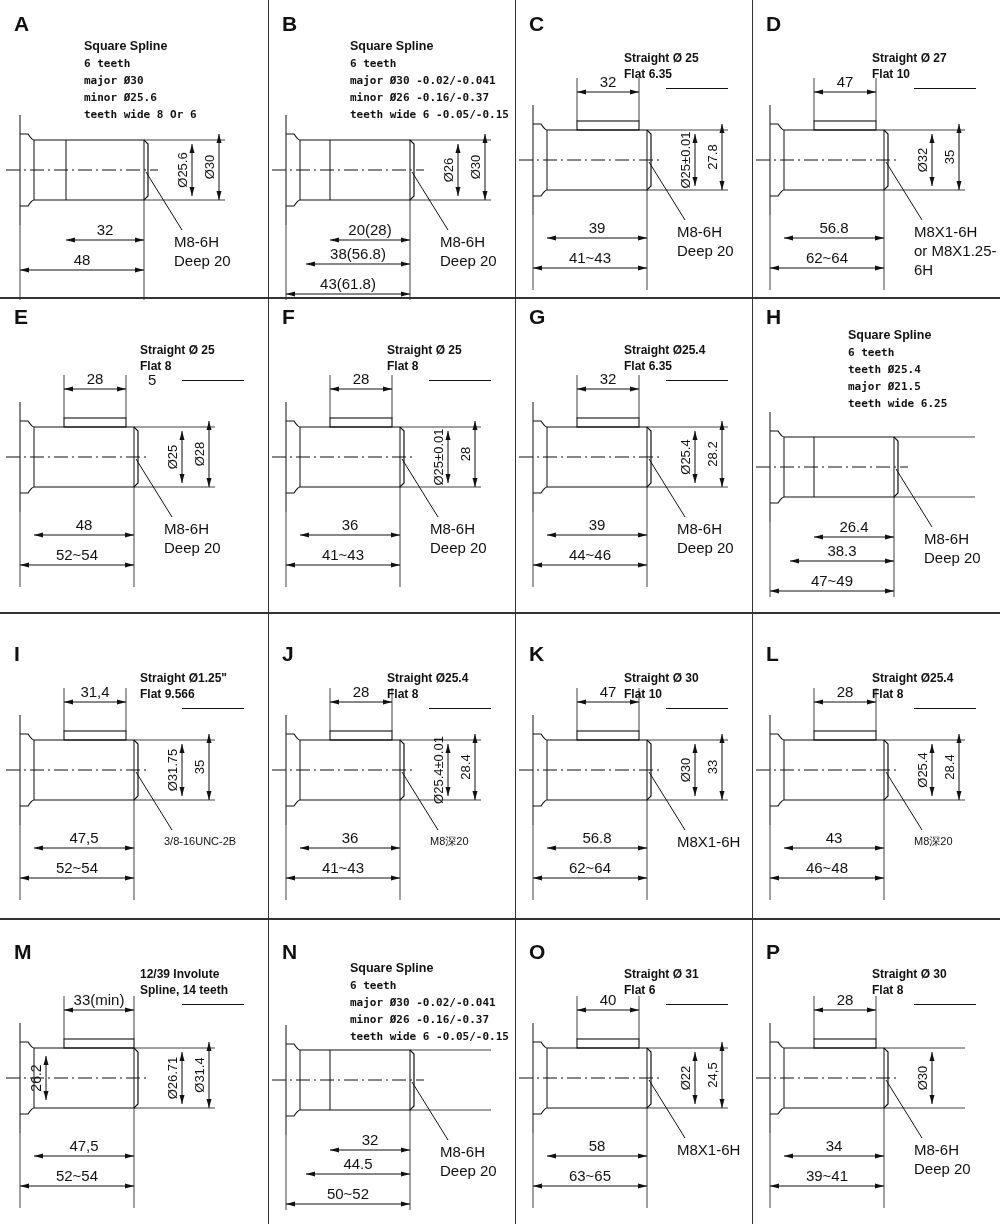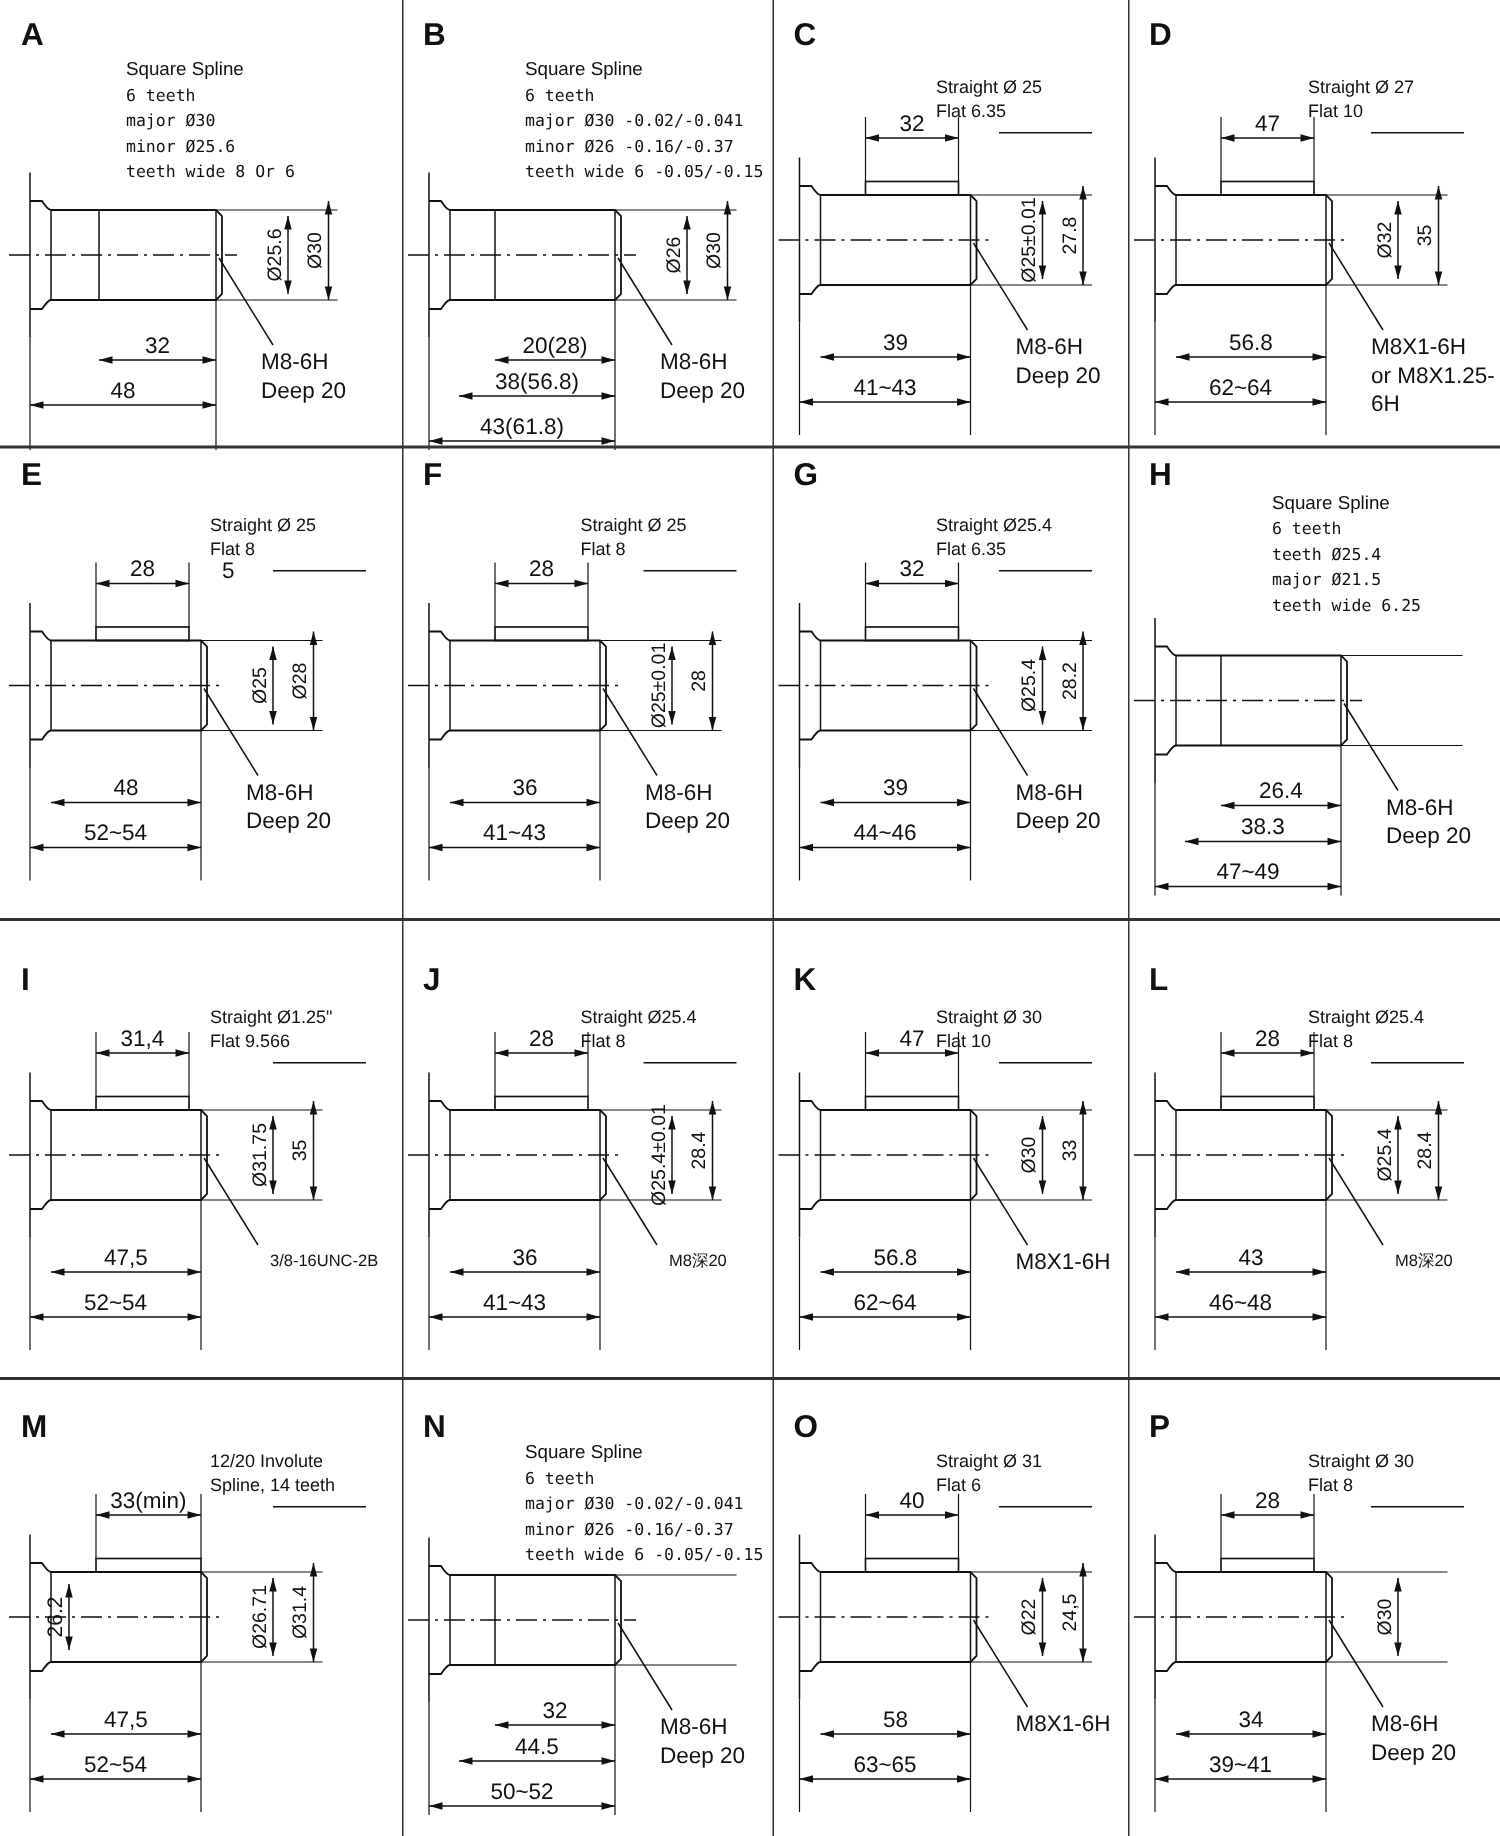--- a/index.html
+++ b/index.html
@@ -2,29 +2,29 @@
 <html><head>
 <meta charset="utf-8">
 <style>
   html,body{margin:0;padding:0;background:#fff;}
   body{width:1000px;height:1224px;overflow:hidden;font-family:"Liberation Sans",sans-serif;color:#111;}
   .grid{position:absolute;left:0;top:0;width:1000px;height:1224px;}
   .cell{position:absolute;box-sizing:border-box;}
   .vline{position:absolute;top:0;width:1px;height:1224px;background:#333;}
   .hline{position:absolute;left:0;height:2px;width:1000px;background:#333;}
   .letter{position:absolute;left:14px;top:12px;font-size:21px;font-weight:bold;font-family:"Liberation Sans",sans-serif;}
-  .spec{position:absolute;font-size:12px;line-height:16px;}
+  .spec{position:absolute;font-size:12px;line-height:16px;font-weight:bold;}
   .spec.mono{font-family:"DejaVu Sans Mono","Liberation Mono",monospace;font-size:11px;line-height:17px;}
   .spec.mono .first{font-family:"Liberation Sans",sans-serif;font-size:12.5px;}
   .spec.center{text-align:left;}
   .underline{position:absolute;height:1px;background:#111;}
   svg{position:absolute;left:0;top:0;overflow:visible;}
   svg text{font-family:"Liberation Sans",sans-serif;fill:#111;}
   .note{position:absolute;font-size:15px;line-height:19px;}
-  .note.small{font-size:10px;margin-left:16px;}
+  .note.small{font-size:10px;}
 </style>
 </head>
 <body>
 
 <div class="grid" id="grid">
     <div class="cell" style="left:0px;top:0px;width:268px;height:297px;">
       <div class="letter" style="top:12px">A</div>
       <div class="spec mono" style="left: 84px; top: 38px;">
         <div class="first">Square Spline</div>
         <div class="">6 teeth</div>
@@ -568,21 +568,21 @@
         <text x="75" y="261" text-anchor="middle" font-size="15">46~48</text>
         <line x1="134" y1="160" x2="170" y2="218" stroke="#111" stroke-width="1"></line>
       </svg>
       <div class="note small" style="left: 162px; top: 220px; font-size: 11px;">
         <div>M8深20</div>
       </div>
     </div>
     <div class="cell" style="left:0px;top:918px;width:268px;height:306px;">
       <div class="letter" style="top:22px">M</div>
       <div class="spec center" style="right: 18px; top: 48px; width: 110px;">
-        <div class="first">12/20 Involute</div>
+        <div class="first">12/39 Involute</div>
         <div class="">Spline, 14 teeth</div>
       </div>
       <div class="underline" style="right:24px;width:62px;top:86px;"></div>
       <svg width="268" height="306">
         <line x1="20" y1="105" x2="20" y2="215" stroke="#111" stroke-width="1"></line>
         <path d="M20,124 L28,124 Q32,130 34,130 L134,130 L138,134 L138,186 L134,190 L34,190 Q32,190 28,196 L20,196" fill="none" stroke="#111" stroke-width="1.2"></path>
         <line x1="34" y1="130" x2="34" y2="190" stroke="#111" stroke-width="1"></line>
         <line x1="134" y1="130" x2="134" y2="190" stroke="#111" stroke-width="1"></line>
         <line x1="6" y1="160" x2="148" y2="160" stroke="#111" stroke-width="1" stroke-dasharray="14 4 2 4"></line>
         <rect x="64" y="121" width="70" height="9" fill="none" stroke="#111" stroke-width="1.1"></rect>

